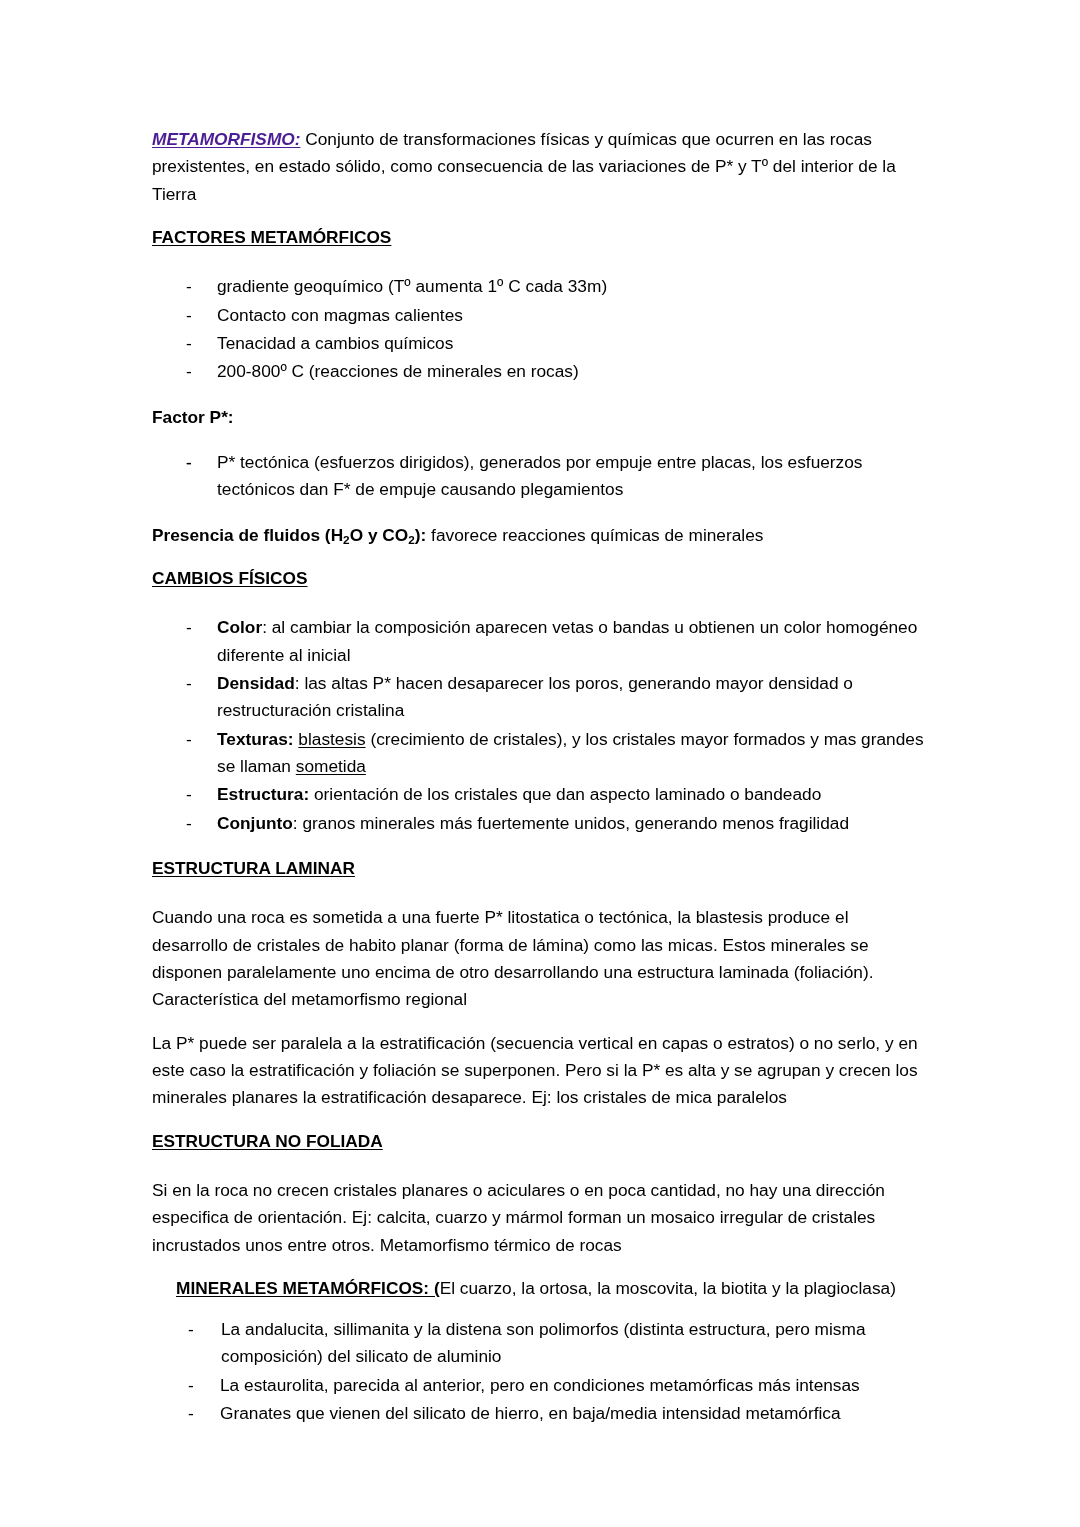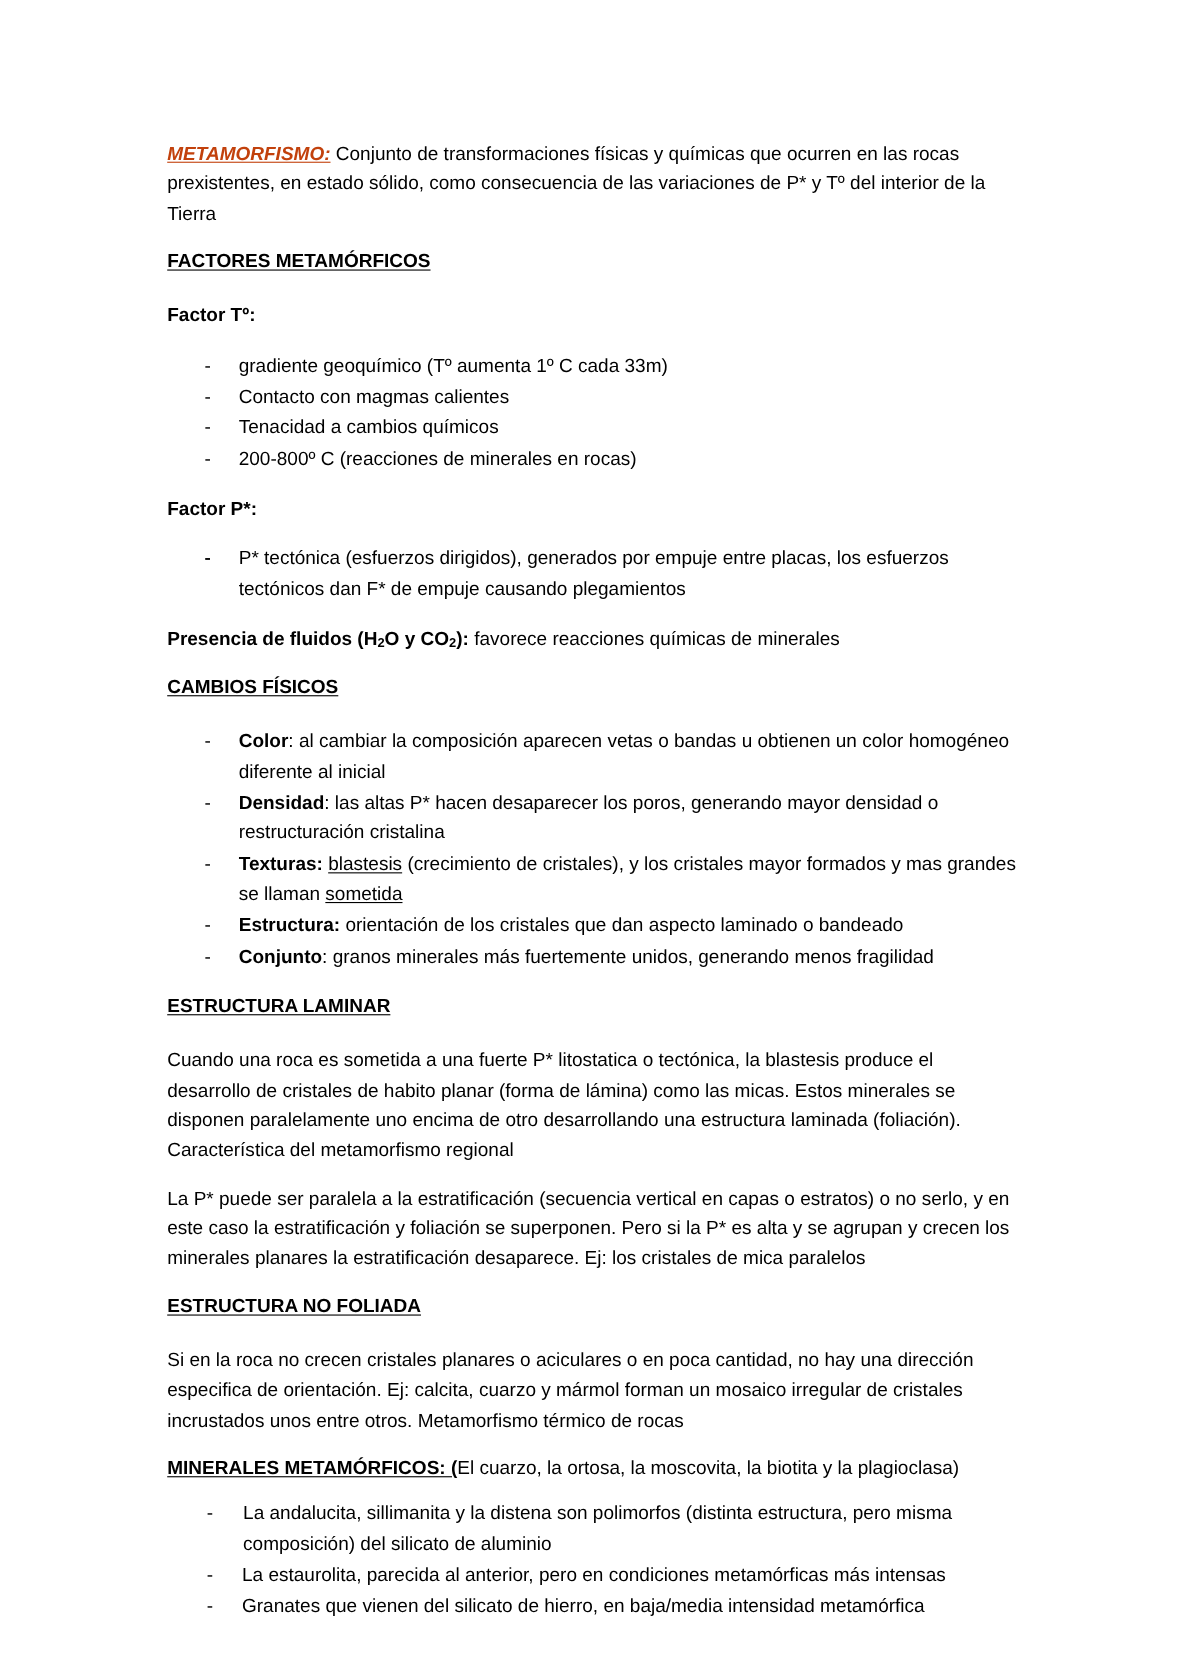--- a/index.html
+++ b/index.html
@@ -26,37 +26,37 @@
     width: 776px;
     font-size: 17.3px;
     line-height: 1.58;
   }
 
   
   .para {
     margin: 0 0 16px 0;
     text-align: left;
   }
-  .para.tight { margin-bottom: 14px; }
+  .para.tight { margin-bottom: 14px; margin-left: 24px; }
 
   
   .heading {
     margin: 0 0 22px 0;
     font-weight: bold;
     text-decoration: underline;
     text-underline-offset: 2px;
   }
   .subheading {
     margin: 0 0 18px 0;
     font-weight: bold;
   }
 
   
   .title-run {
-    color: #c2410c;
+    color: #4c1d95;
     font-weight: bold;
     font-style: italic;
     text-decoration: underline;
     text-underline-offset: 2px;
   }
 
   
   .b { font-weight: bold; }
   .u { text-decoration: underline; text-underline-offset: 2px; }
   .bu { font-weight: bold; text-decoration: underline; text-underline-offset: 2px; }
@@ -85,21 +85,20 @@
 </head>
 <body>
 
 <div class="page">
   <div class="doc-body">
 
     <p class="para"><span class="title-run">METAMORFISMO:</span><span> Conjunto de transformaciones físicas y químicas que ocurren en las rocas prexistentes, en estado sólido, como consecuencia de las variaciones de P* y Tº del interior de la Tierra</span></p>
 
     <p class="heading">FACTORES METAMÓRFICOS</p>
 
-    <p class="subheading">Factor Tº:</p>
 
     <ul class="list">
       <li><span class="dash">-</span><span>gradiente geoquímico (Tº aumenta 1º C cada 33m)</span></li>
       <li><span class="dash">-</span><span>Contacto con magmas calientes</span></li>
       <li><span class="dash">-</span><span>Tenacidad a cambios químicos</span></li>
       <li><span class="dash">-</span><span>200-800º C (reacciones de minerales en rocas)</span></li>
     </ul>
 
     <p class="subheading">Factor P*:</p>
 

